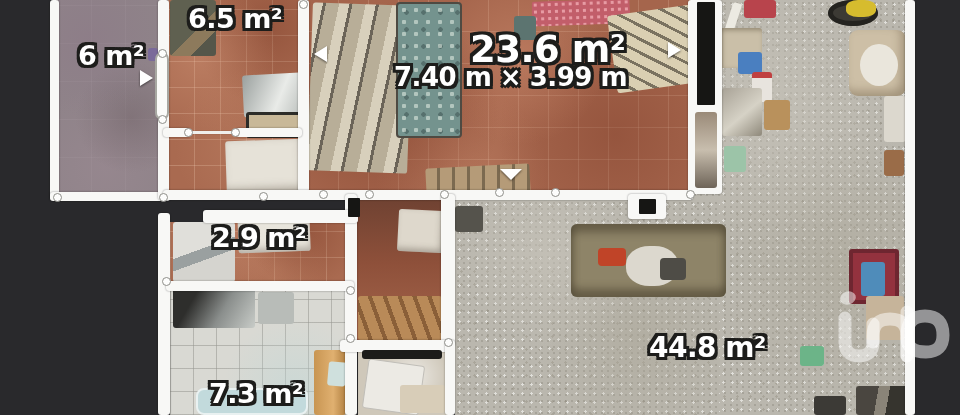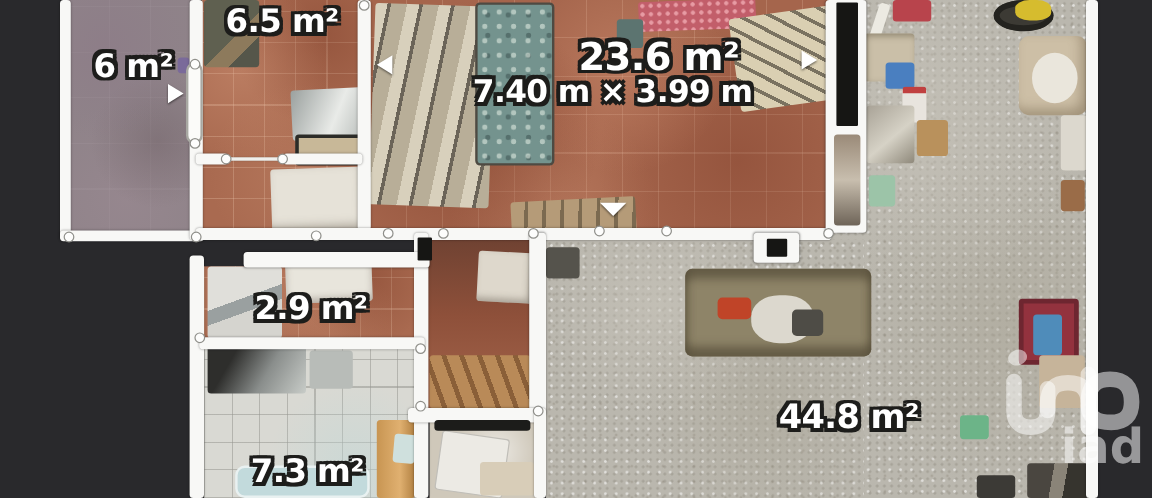--- a/index.html
+++ b/index.html
@@ -213,32 +213,31 @@
   <div class="node" style="left:444px;top:338px;"></div>
   <div class="node" style="left:162px;top:277px;"></div>
 
   <div class="arrow arrow-right" style="left:140px;top:70px;"></div>
   <div class="arrow arrow-left" style="left:314px;top:46px;"></div>
   <div class="arrow arrow-down" style="left:500px;top:169px;"></div>
   <div class="arrow arrow-right" style="left:668px;top:42px;"></div>
 
   <div class="room-label" style="left:78px;top:40px;font-size:27px;">6 m²</div>
   <div class="room-label" style="left:188px;top:3px;font-size:27px;">6.5 m²</div>
-  <div class="room-label" style="left:446px;top:28px;font-size:32px;padding-left:36px;">23.6 m²</div>
+  <div class="room-label" style="left:434px;top:28px;font-size:37px;padding-left:36px;">23.6 m²</div>
   <div class="room-label" style="left:394px;top:62px;font-size:26px;">7.40 m × 3.99 m</div>
-  <div class="room-label" style="left:212px;top:222px;font-size:27px;margin-top:20px;">2.9 m²</div>
+  <div class="room-label" style="left:212px;top:222px;font-size:27px;">2.9 m²</div>
   <div class="room-label" style="left:209px;top:378px;font-size:27px;">7.3 m²</div>
   <div class="room-label" style="left:631px;top:331px;font-size:28px;margin-left:18px;">44.8 m²</div>
 
   <div id="watermark">
     <svg width="116" height="86" viewBox="0 0 116 86">
       <g stroke="rgba(255,255,255,0.5)" stroke-width="13" fill="none" stroke-linecap="round">
         <ellipse cx="14" cy="10" rx="8" ry="6.5" fill="rgba(255,255,255,0.5)" stroke="none" transform="rotate(-18 14 10)"></ellipse>
         <path d="M11 30 V54 Q11 68 25 68 Q39 68 39 54 V36"></path>
         <path d="M39 54 V48 Q39 31 56 31 Q73 31 73 48 V68"></path>
         <path d="M73 68 V24"></path>
         <path d="M73 47 Q73 28 91 28 Q109 28 109 47 Q109 64 92 64 Q73 64 73 50"></path>
       </g>
     </svg>
-    <div class="brand-text">iad</div>
   </div>
 
 </div>
 
 </body></html>

